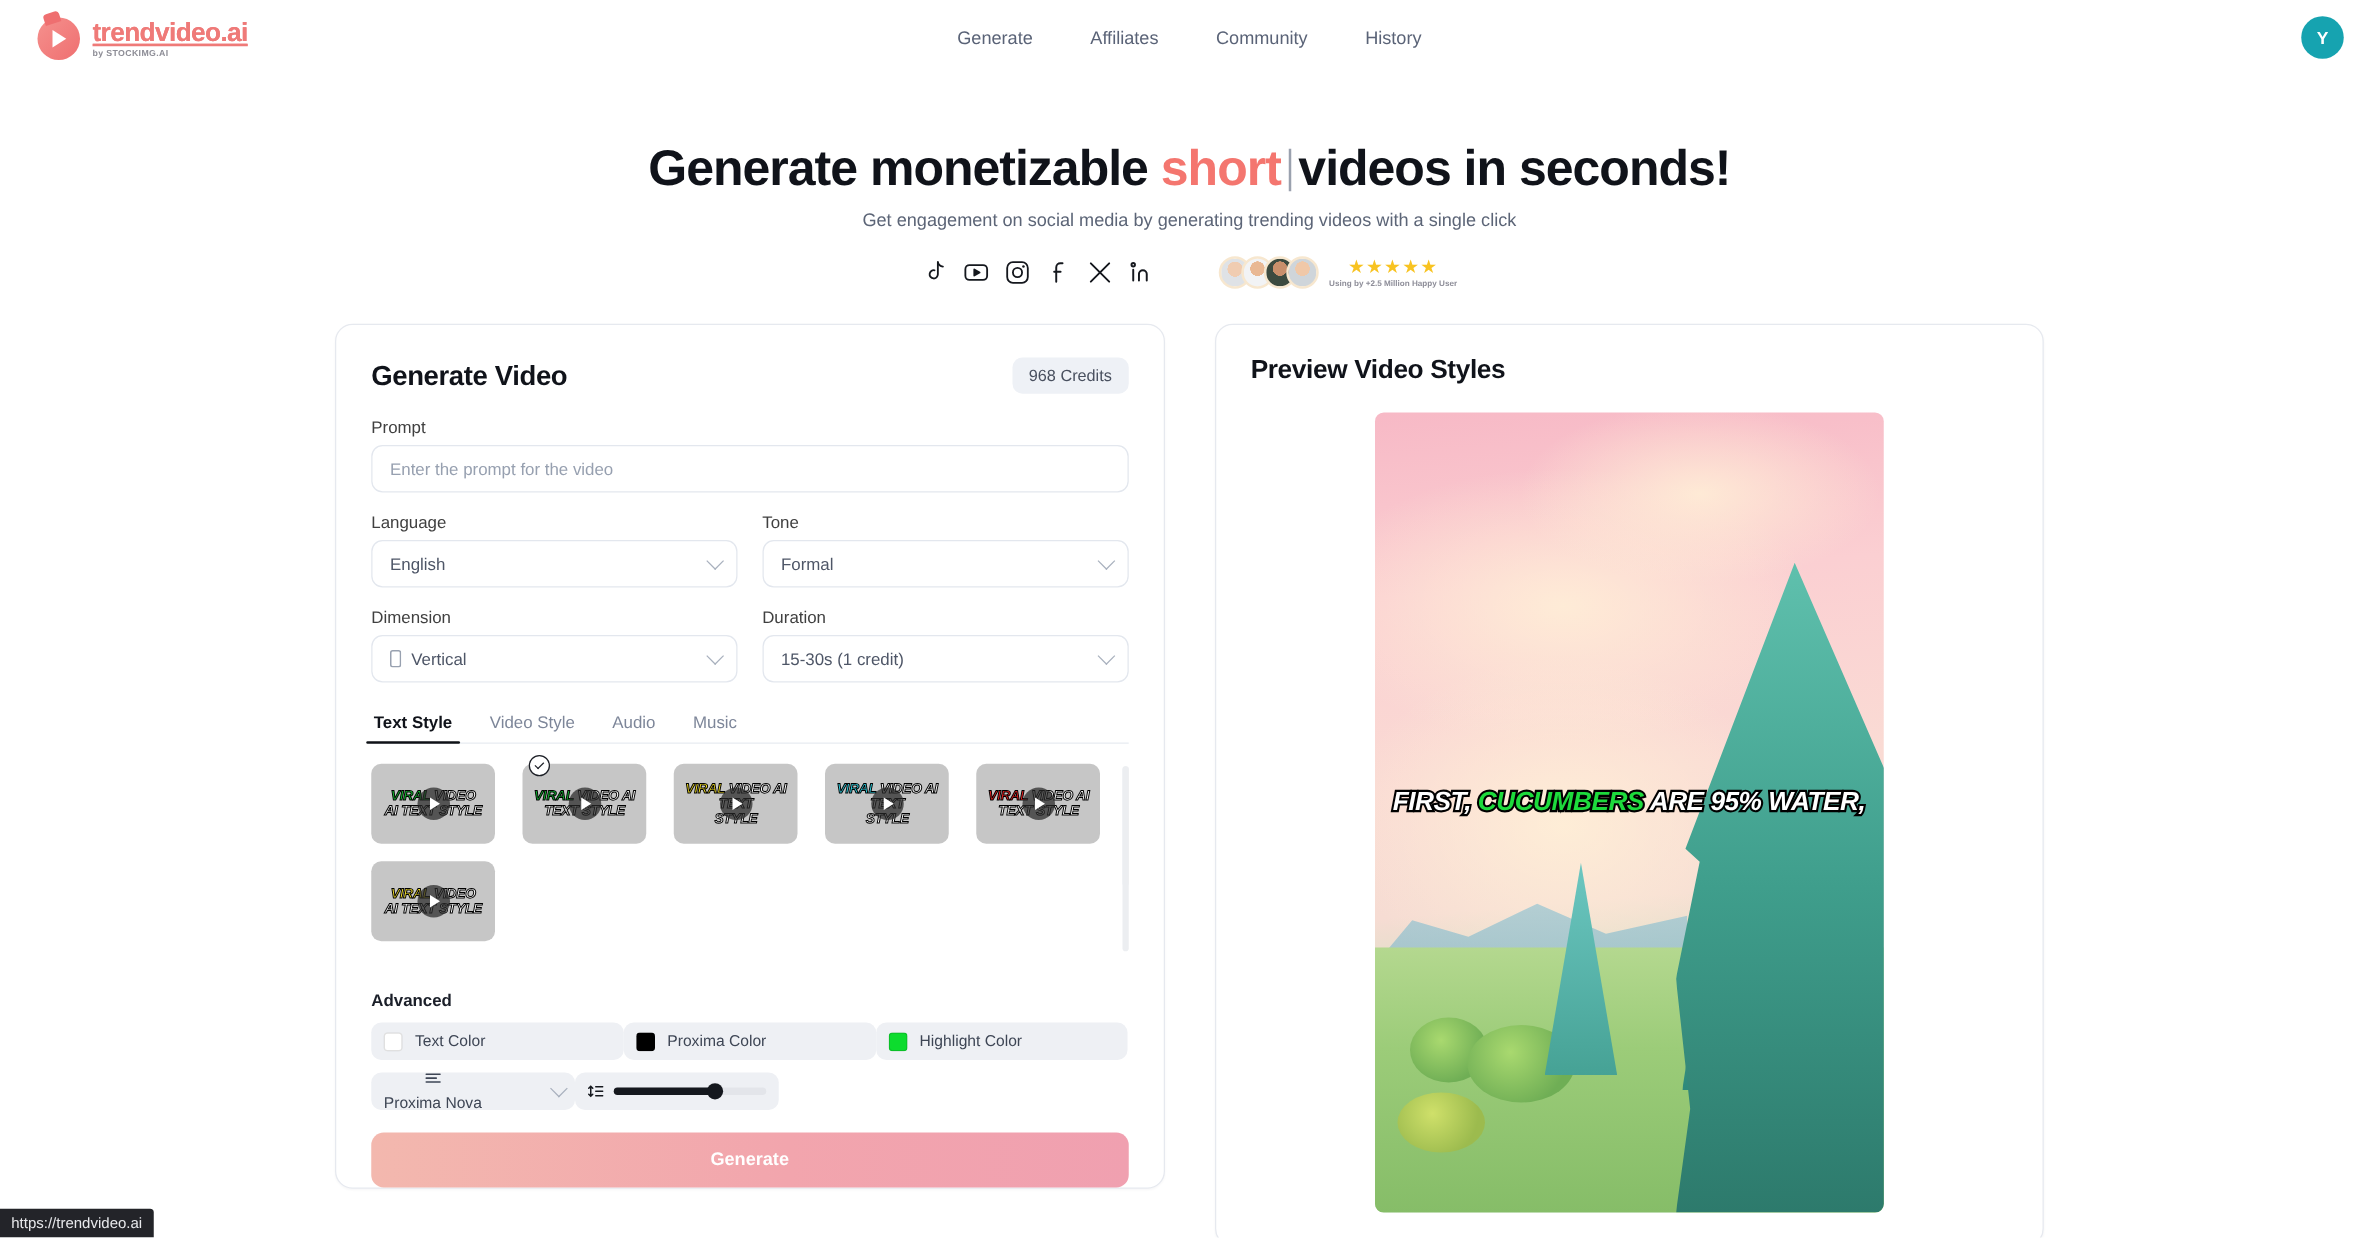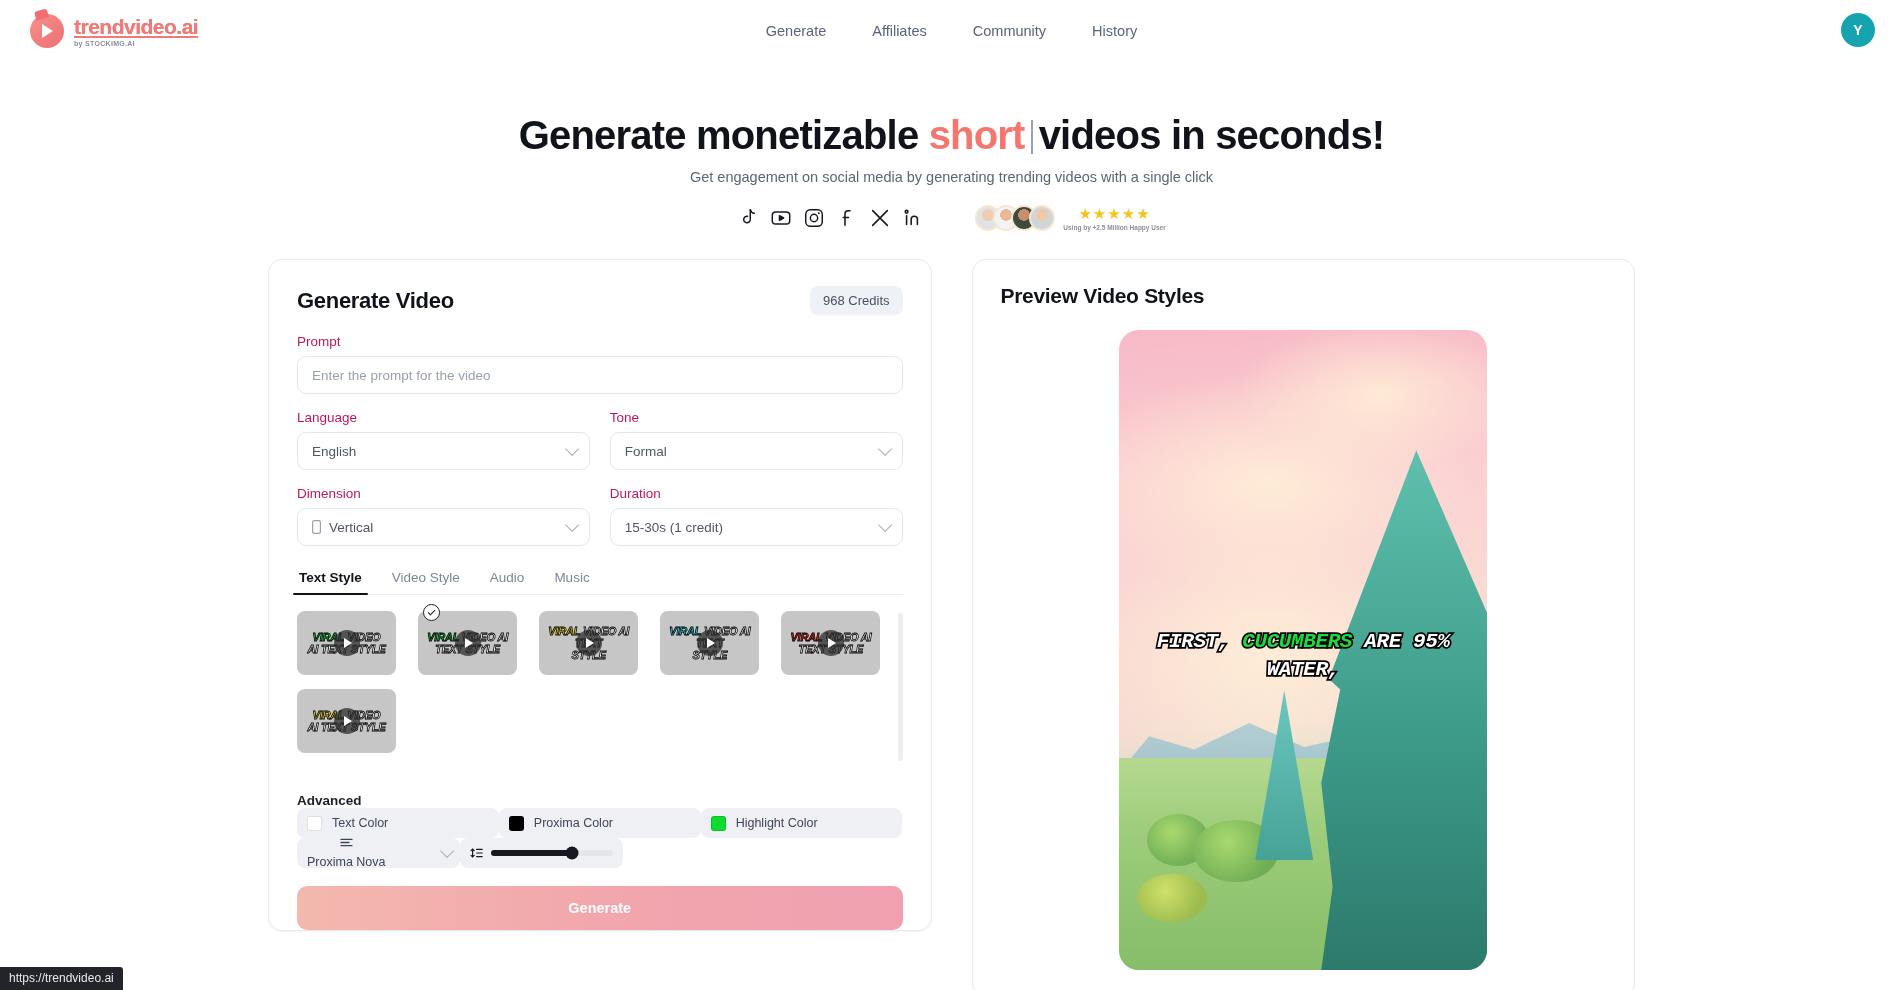--- a/index.html
+++ b/index.html
@@ -115,21 +115,21 @@
   .left-card { width: 665px; padding: 26px 28px 0; position: relative; }
   .right-card { width: 665px; padding: 24px 28px 26px; }
 
   .card-head { display: flex; align-items: center; justify-content: space-between; }
   .card-title { font-size: 22px; font-weight: bold; color: #10131a; letter-spacing: -0.3px; text-align: right; }
   .credits {
     background: #eef1f6; color: #49505f; font-size: 13px;
     padding: 7px 13px; border-radius: 8px;
   }
 
-  .field-label { font-size: 13.5px; color: #be185d; font-weight: 500; margin-bottom: 7px; }
+  .field-label { font-size: 13.5px; color: #404040; font-weight: 500; margin-bottom: 7px; }
   .mt18 { margin-top: 19px; }
   .mt16 { margin-top: 16px; }
 
   .text-input, .select-box {
     width: 100%; height: 38px;
     border: 1px solid #e3e7ee; border-radius: 9px;
     background: #fff; font-size: 13.5px; color: #4e5667;
     padding: 0 14px; font-family: inherit;
     display: flex; align-items: center;
   }
@@ -201,21 +201,21 @@
     position: absolute; right: 0; top: 2px; width: 5px; height: 148px;
     background: #eceef1; border-radius: 3px;
   }
   .scroll-thumb {
     position: absolute; top: 0; width: 5px; height: 96px;
     background: #eceef1; border-radius: 3px;
   }
 
   
   .adv-title { font-size: 13.5px; font-weight: 600; color: #1b1f29; margin-top: 2px; }
-  .adv-row { display: flex; }
+  .adv-row { display: flex; margin-top: 10px; }
   .color-chip {
     flex: 1; height: 30px; background: #eef0f4; border-radius: 8px;
     display: flex; align-items: center; gap: 10px; padding: 0 10px;
     font-size: 12.5px; color: #3e4655; cursor: pointer;
   }
   .swatch { width: 15px; height: 15px; border-radius: 3px; border: 1px solid rgba(0,0,0,.12); flex: none; }
   .font-select {
     width: 163px; height: 30px; background: #eef0f4; border-radius: 8px;
     display: flex; align-items: center; justify-content: space-between;
     padding: 0 10px; font-size: 12.5px; color: #3e4655; cursor: pointer;
@@ -237,24 +237,23 @@
   .generate-btn {
     margin: 18px 0 0; width: 100%; height: 44px;
     border: none; border-radius: 10px; cursor: pointer;
     background: linear-gradient(90deg, #f3b8ae 0%, #f2a5ad 55%, #f0a0b0 100%);
     color: #fff; font-size: 14.5px; font-weight: 600; font-family: inherit;
   }
 
   
   .preview-title { font-size: 21px; font-weight: bold; color: #10131a; letter-spacing: -0.3px; }
   .video-frame {
-    width: 368px; margin: 22px auto 0; height: 640px;
-    border-radius: 20px; overflow: hidden; position: relative;
+    width: 407px; margin: 22px auto 0; height: 640px;
+    border-radius: 7px; overflow: hidden; position: relative;
     background: linear-gradient(175deg, #f7b9c6 0%, #fbcfd2 22%, #fadbd4 45%, #f6dcd3 60%, #cfe0c0 72%, #b9d8a8 84%, #9ecb8e 100%);
-    font-family: Liberation Mono, monospace;
   }
   .sky-wisp {
     position: absolute; border-radius: 50%;
     background: radial-gradient(ellipse at center, rgba(255,240,215,.85), rgba(255,230,220,0) 68%);
   }
   .tree {
     position: absolute; bottom: 0;
     background: linear-gradient(180deg, #57b7a8 0%, #3f9e8c 45%, #2f7f70 100%);
   }
   .tree-big {

